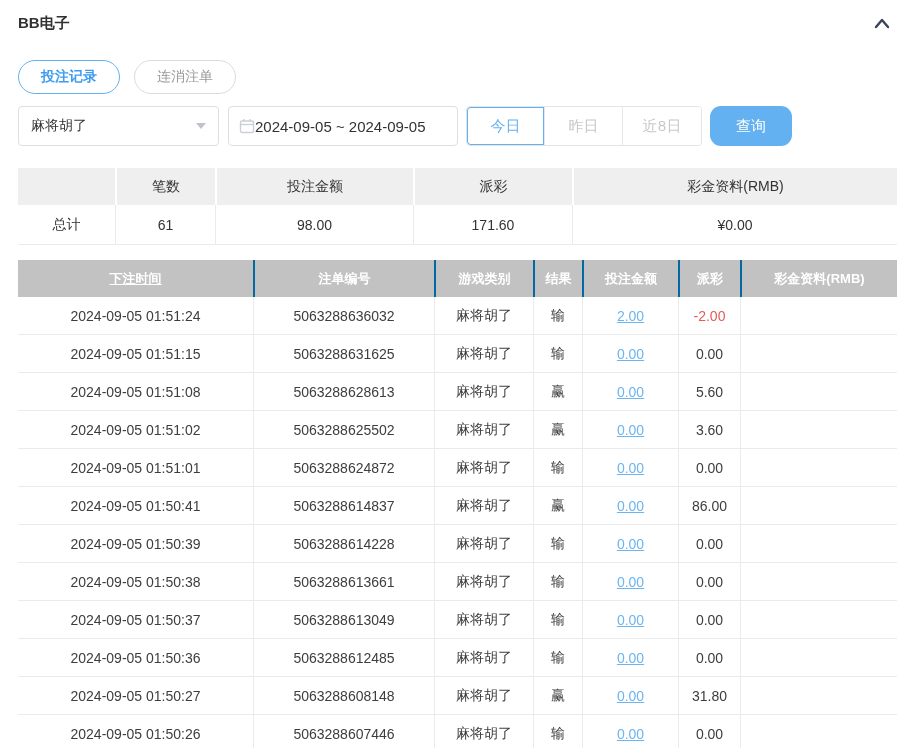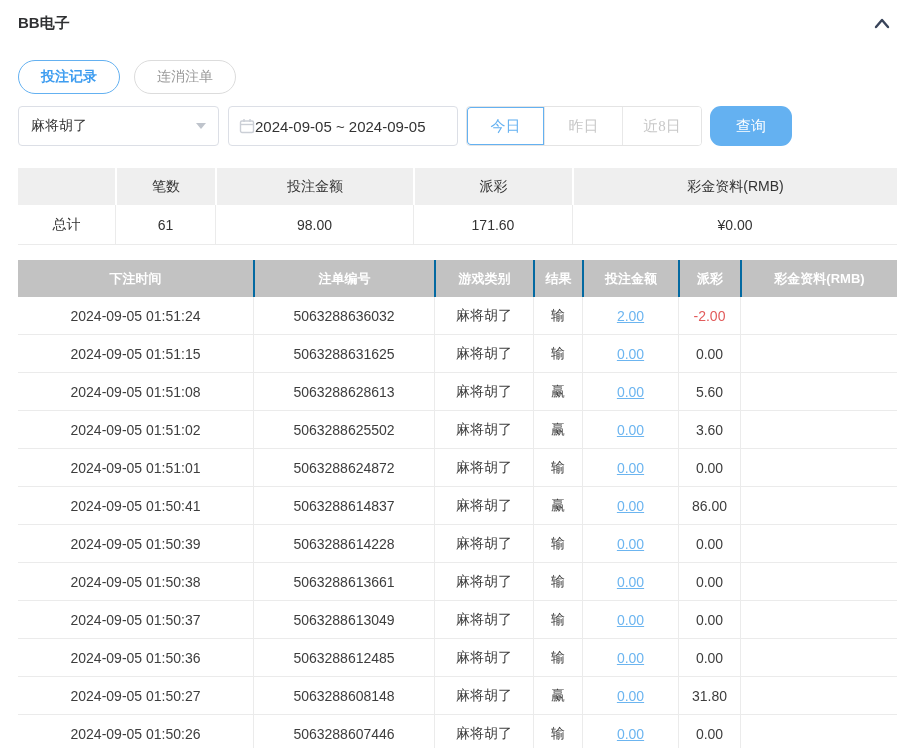--- a/index.html
+++ b/index.html
@@ -39,21 +39,21 @@
   }
   .caret { width: 0; height: 0; border-left: 5px solid transparent; border-right: 5px solid transparent; border-top: 6px solid #bfc4cc; }
   .date-input {
     width: 230px; height: 40px; border: 1px solid #dcdfe6; border-radius: 4px;
     display: flex; align-items: center; padding: 0 10px; gap: 0; cursor: pointer; margin-right: 8px;
   }
   .date-input .date-text { font-size: 15px; color: #333; }
   .btn-group { display: flex; height: 40px; border: 1px solid #e4e4e4; border-radius: 4px; overflow: hidden; margin-right: 8px; }
   .seg {
     width: 78px; height: 100%; background: #fff; border: none; border-right: 1px solid #e8e8e8;
-    font-size: 15px; color: #c8c8c8; cursor: pointer; font-family: Liberation Serif, serif;
+    font-size: 15px; color: #c8c8c8; cursor: pointer; font-family: Liberation Mono, monospace;
   }
   .seg:last-child { border-right: none; }
   .seg.active { box-shadow: inset 0 0 0 1px var(--accent); color: var(--accent); border-radius: 4px 0 0 4px; }
   .search-btn {
     width: 82px; height: 40px; background: var(--accent); color: #fff; border: none;
     border-radius: 11px; font-size: 15px; cursor: pointer; font-family: inherit;
   }
 
   
   table { width: 879px; border-collapse: separate; border-spacing: 0; table-layout: fixed; }
@@ -70,21 +70,21 @@
     border-left: 1px solid var(--line); border-bottom: 1px solid var(--line);
   }
   .summary td:first-child { border-left: none; }
   .summary { margin-bottom: 15px; }
 
   
   .detail th {
     height: 37px; background: var(--detail-head-bg); color: #fff; font-size: 13px;
     font-weight: bold; border-left: 2px solid #0369a1;
   }
-  .detail th:first-child { border-left: none; }
+  .detail th:first-child { border-left: none; text-decoration: underline; }
   .detail td {
     height: 38px; font-size: 14px; color: #3d3d3d; background: #fff;
     border-left: 1px solid var(--line); border-bottom: 1px solid var(--line);
   }
   .detail td:first-child { border-left: none; }
   .bet-link { color: var(--link); text-decoration: underline; cursor: pointer; }
   .payout.neg { color: var(--neg); }
 </style>
 </head>
 <body>

